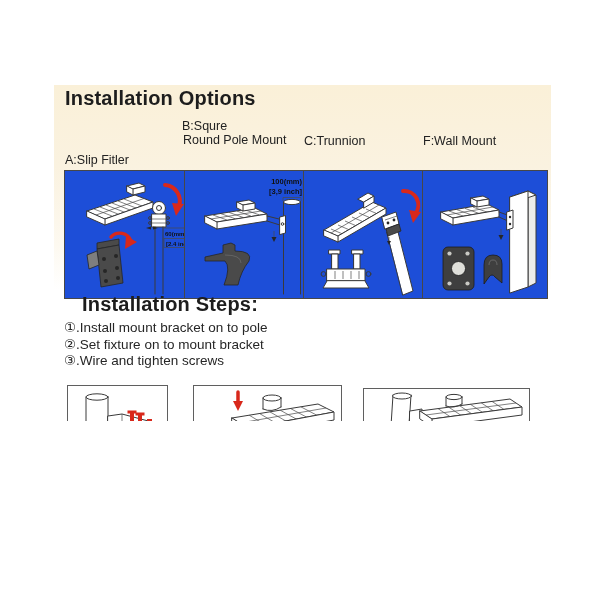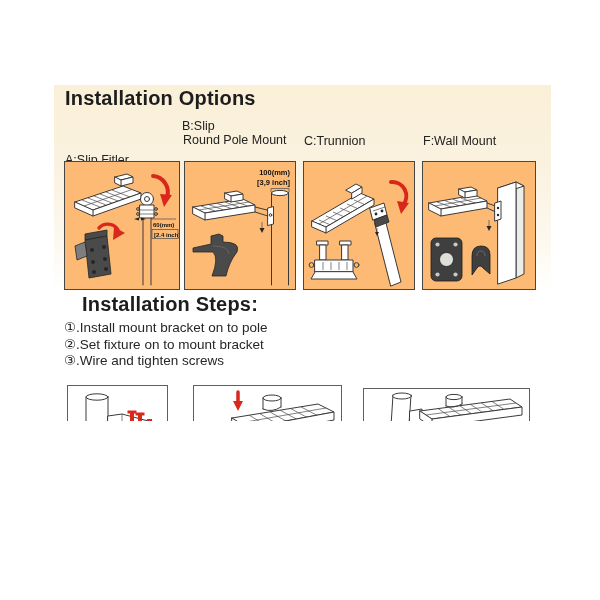--- a/index.html
+++ b/index.html
@@ -13,21 +13,21 @@
   }
   .title { position:absolute; font-weight:700; font-size:20px; color:#1d1d1d; letter-spacing:.2px; white-space:nowrap; }
   .t-options { left:65px; top:87px; }
   .t-steps   { left:82px; top:293px; }
   .opt-label { position:absolute; font-size:12.5px; color:#222; white-space:nowrap; }
   .lbl-a { left:65px;  top:134px;margin-top:19px; }
   .lbl-b { left:182px; top:119px; }
   .lbl-b .l2 { margin-left:1px; }
   .lbl-c { left:304px; top:134px; }
   .lbl-f { left:423px; top:134px; }
-  .obox { position:absolute; top:161px; height:127px; background:#fdba74; border:1px solid #474747; }
+  .obox { position:absolute; top:170px; height:127px; background:#1d4ed8; border:1px solid #474747;padding-left:12px; }
   .obox-a { left:64px;  width:114px; }
   .obox-b { left:184px; width:110px; }
   .obox-c { left:303px; width:110px; }
   .obox-f { left:422px; width:112px; }
   .obox svg, .sbox svg { width:100%; height:100%; display:block; }
   .steps-list { position:absolute; left:64px; top:320px; font-size:13.5px; color:#262626; line-height:16.5px; white-space:nowrap; }
   .sbox { position:absolute; background:#fff; border:1px solid #5f5f5f; }
   .sbox-1 { left:67px;  top:385px; width:99px;  height:111px; }
   .sbox-2 { left:193px; top:385px; width:147px; height:111px; }
   .sbox-3 { left:363px; top:388px; width:165px; height:105px; }
@@ -53,21 +53,21 @@
 <body>
 
 <div class="canvas">
 
   <div class="cream-band"></div>
 
   <div class="title t-options">Installation Options</div>
 
   <div class="opt-label lbl-a">A:Slip Fitler</div>
   <div class="opt-label lbl-b">
-    <div>B:Slip</div>
+    <div>B:Squre</div>
     <div class="l2">Round Pole Mount</div>
   </div>
   <div class="opt-label lbl-c">C:Trunnion</div>
   <div class="opt-label lbl-f">F:Wall Mount</div>
 
   <div class="obox obox-a">
     <svg viewBox="0 0 114 127">
       <g>
         <path class="red-arc" d="M88,14 A16,16 0 0 1 102,35"></path>
         <polygon class="red" points="95,32 107,33 99,45"></polygon>

